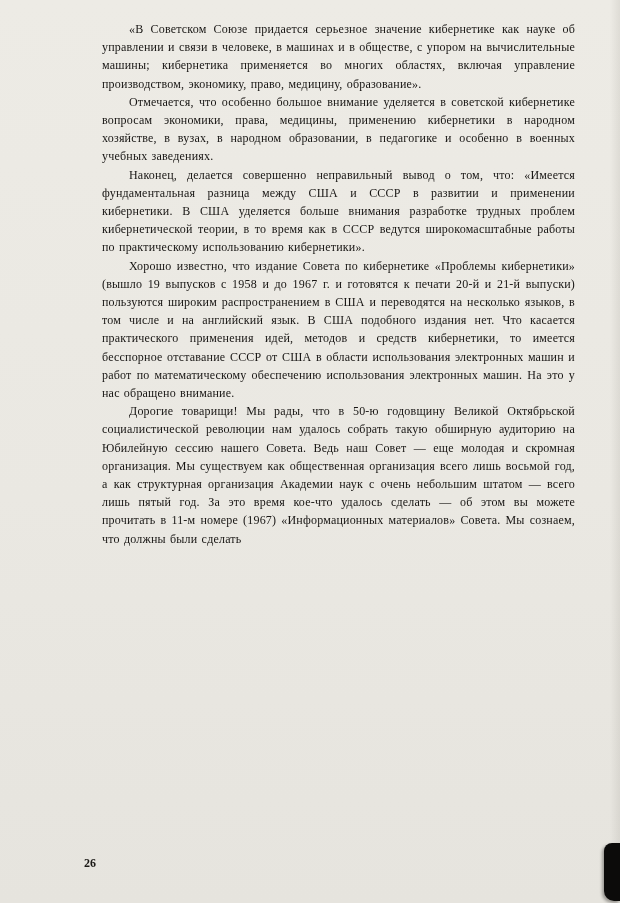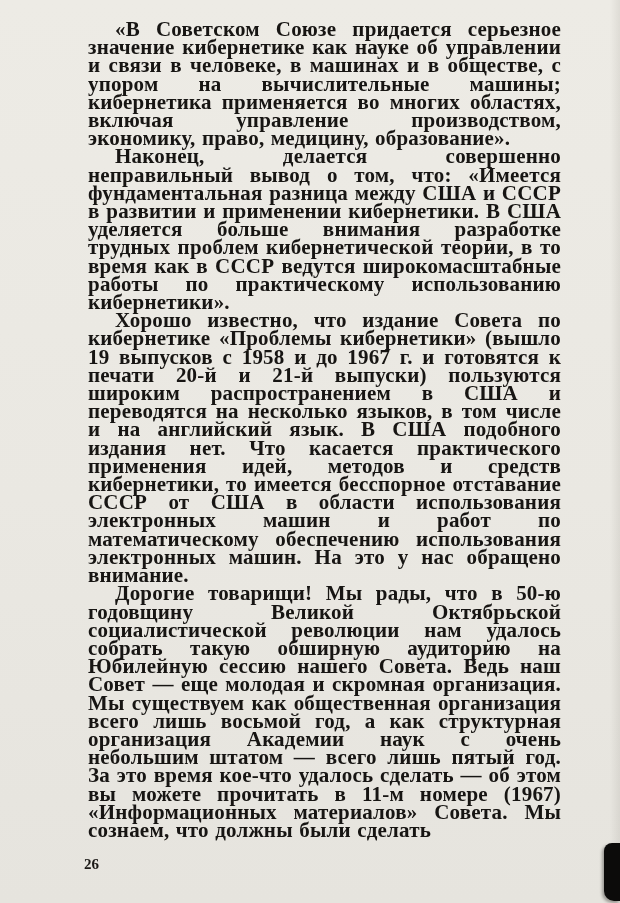--- a/index.html
+++ b/index.html
@@ -13,44 +13,44 @@
   .scan-page {
     position: relative;
     width: 620px;
     height: 903px;
     background: linear-gradient(180deg, #edebe5 0%, #eae8e2 55%, #e6e4de 100%);
     font-family: "Liberation Serif", "DejaVu Serif", serif;
     box-sizing: border-box;
   }
   .text-block {
     position: absolute;
-    left: 88px;
+    left: 102px;
     top: 20px;
     width: 473px;
     color: #171513;
-    font-size: 21px;
-    font-weight: 700;
+    font-size: 12px;
+    font-weight: 400;
     line-height: 18.2px;
     text-align: justify;
     letter-spacing: 0.2px;
     word-spacing: 1px;
     hyphens: auto;
     -webkit-hyphens: auto;
   }
   .text-block p {
     margin: 0;
     padding: 0;
     text-indent: 27px;
   }
   .page-number {
     position: absolute;
     left: 84px;
     top: 856px;
     color: #1b1916;
-    font-size: 15px;
+    font-size: 12px;
     font-weight: 700;
     font-family: "Liberation Serif", "DejaVu Serif", serif;
   }
   .ink-blot {
     position: absolute;
     right: 0;
     top: 843px;
     width: 16px;
     height: 58px;
     background: #0c0b0a;
@@ -66,20 +66,21 @@
     background: linear-gradient(270deg, rgba(90,85,75,0.10), rgba(0,0,0,0));
   }
 </style>
 </head>
 <body>
 
 <div class="scan-page">
 
   <div class="text-block">
     <p>«В Советском Союзе придается серьезное значение кибернетике как науке об управлении и связи в человеке, в машинах и в обществе, с упором на вычислительные машины; кибернетика применяется во многих областях, включая управление производством, экономику, право, медицину, образование».</p>
+    <p>Отмечается, что особенно большое внимание уделяется в советской кибернетике вопросам экономики, права, медицины, применению кибернетики в народном хозяйстве, в вузах, в народном образовании, в педагогике и особенно в военных учебных заведениях.</p>
     <p>Наконец, делается совершенно неправильный вывод о том, что: «Имеется фундаментальная разница между США и СССР в развитии и применении кибернетики. В США уделяется больше внимания разработке трудных проблем кибернетической теории, в то время как в СССР ведутся широкомасштабные работы по практическому использованию кибернетики».</p>
     <p>Хорошо известно, что издание Совета по кибернетике «Проблемы кибернетики» (вышло 19 выпусков с 1958 и до 1967 г. и готовятся к печати 20-й и 21-й выпуски) пользуются широким распространением в США и переводятся на несколько языков, в том числе и на английский язык. В США подобного издания нет. Что касается практического применения идей, методов и средств кибернетики, то имеется бесспорное отставание СССР от США в области использования электронных машин и работ по математическому обеспечению использования электронных машин. На это у нас обращено внимание.</p>
     <p>Дорогие товарищи! Мы рады, что в 50-ю годовщину Великой Октябрьской социалистической революции нам удалось собрать такую обширную аудиторию на Юбилейную сессию нашего Совета. Ведь наш Совет — еще молодая и скромная организация. Мы существуем как общественная организация всего лишь восьмой год, а как структурная организация Академии наук с очень небольшим штатом — всего лишь пятый год. За это время кое-что удалось сделать — об этом вы можете прочитать в 11-м номере (1967) «Информационных материалов» Совета. Мы сознаем, что должны были сделать</p>
   </div>
 
   <div class="page-number">26</div>
 
   <div class="edge-shadow-right"></div>
 
   <div class="ink-blot"></div>

